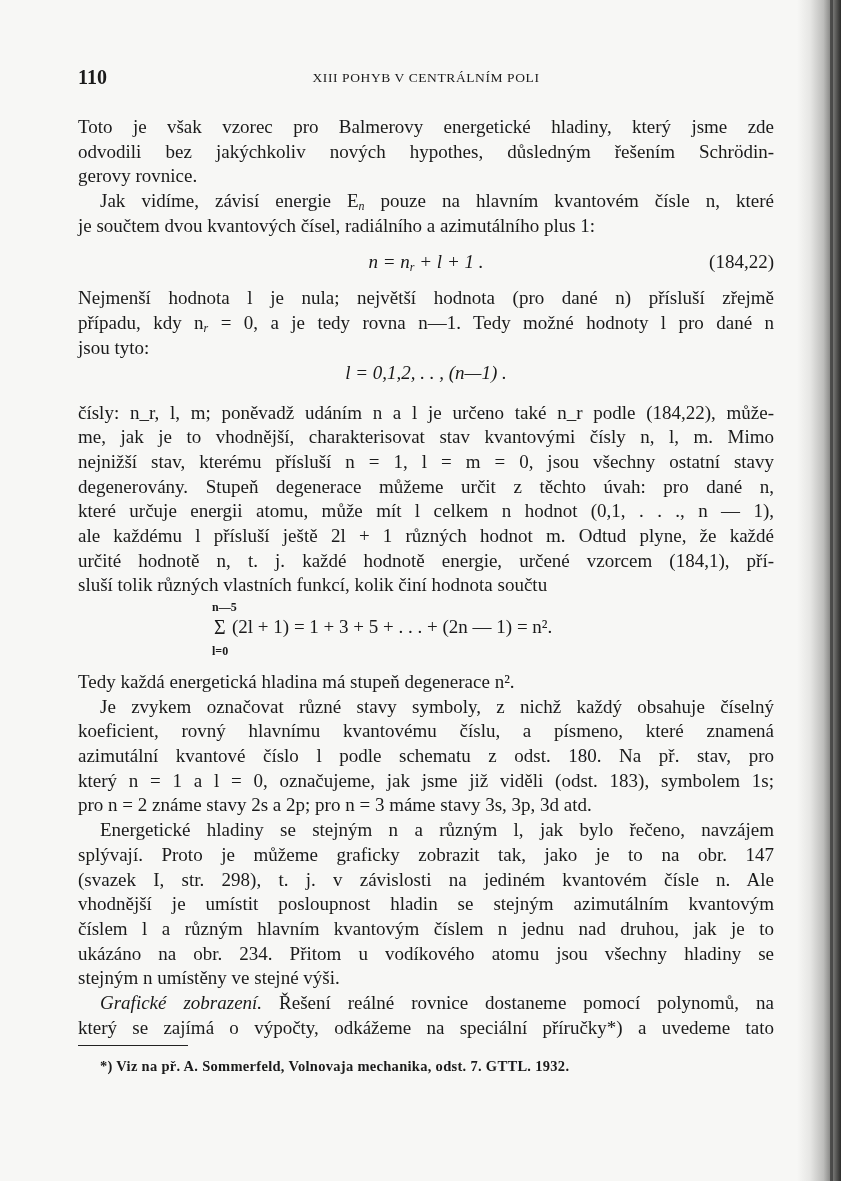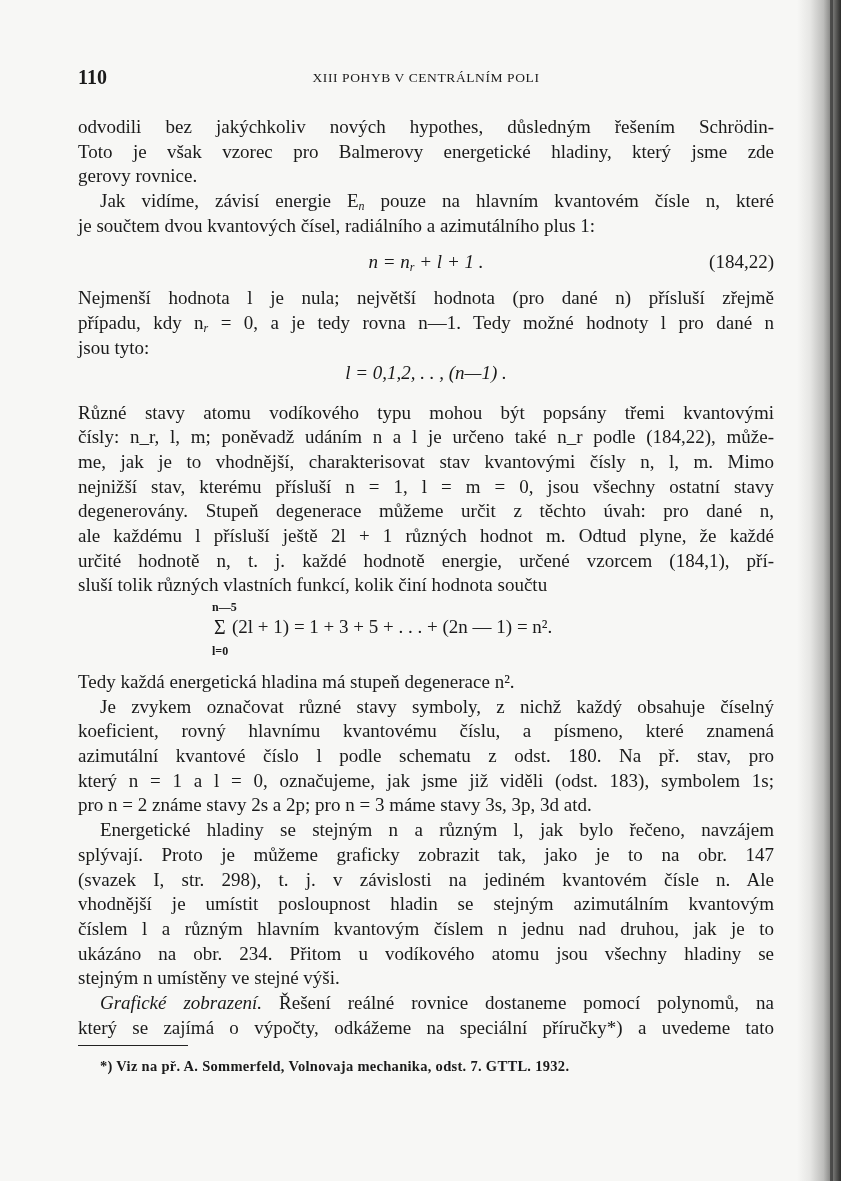--- a/index.html
+++ b/index.html
@@ -42,45 +42,45 @@
 <div class="page-edge"></div>
 <div class="page-edge-line"></div>
 
 <div class="header">
   <span class="page-number">110</span>
   <div class="running-head">XIII POHYB V CENTRÁLNÍM POLI</div>
 </div>
 
 <div class="text-block">
 
+  <div class="line">Toto je však vzorec pro Balmerovy energetické hladiny, který jsme zde</div>
   <div class="line">odvodili bez jakýchkoliv nových hypothes, důsledným řešením Schrödin-</div>
-  <div class="line">Toto je však vzorec pro Balmerovy energetické hladiny, který jsme zde</div>
   <div class="line last">gerovy rovnice.</div>
 
   <div class="line indent"><span>Jak vidíme, závisí energie E</span><span class="sub">n</span><span> pouze na hlavním kvantovém čísle n, které</span></div>
   <div class="line last">je součtem dvou kvantových čísel, radiálního a azimutálního plus 1:</div>
 
   <div class="eq" style="margin-top:6px;margin-bottom:6px;">
     <span><i>n = n</i><span class="sub">r</span><i> + l + 1 .</i></span>
     <span class="eq-num">(184,22)</span>
   </div>
 
   <div class="line">Nejmenší hodnota l je nula; největší hodnota (pro dané n) přísluší zřejmě</div>
   <div class="line"><span>případu, kdy n</span><span class="sub">r</span><span> = 0, a je tedy rovna n—1. Tedy možné hodnoty l pro dané n</span></div>
   <div class="line last">jsou tyto:</div>
 
   <div class="eq" style="height:28px;line-height:24px;margin-bottom:12px;">
     <i>l = 0,1,2, . . , (n—1) .</i>
   </div>
 
-  <div class="line">Různé stavy atomu vodíkového typu mohou být popsány třemi kvantovými</div>
   <div class="line">čísly: n_r, l, m; poněvadž udáním n a l je určeno také n_r podle (184,22), může-</div>
   <div class="line">me, jak je to vhodnější, charakterisovat stav kvantovými čísly n, l, m. Mimo</div>
   <div class="line">nejnižší stav, kterému přísluší n = 1, l = m = 0, jsou všechny ostatní stavy</div>
   <div class="line">degenerovány. Stupeň degenerace můžeme určit z těchto úvah: pro dané n,</div>
+  <div class="line">které určuje energii atomu, může mít l celkem n hodnot (0,1, . . ., n — 1),</div>
   <div class="line">ale každému l přísluší ještě 2l + 1 různých hodnot m. Odtud plyne, že každé</div>
   <div class="line">určité hodnotě n, t. j. každé hodnotě energie, určené vzorcem (184,1), pří-</div>
   <div class="line last">sluší tolik různých vlastních funkcí, kolik činí hodnota součtu</div>
 
   <div class="sum-eq">
     <span class="sum-top">n—5</span>
     <span class="sum-sym">Σ</span>
     <span class="sum-bot">l=0</span>
     <span class="sum-body">(2l + 1) = 1 + 3 + 5 + . . . + (2n — 1) = n².</span>
   </div>

